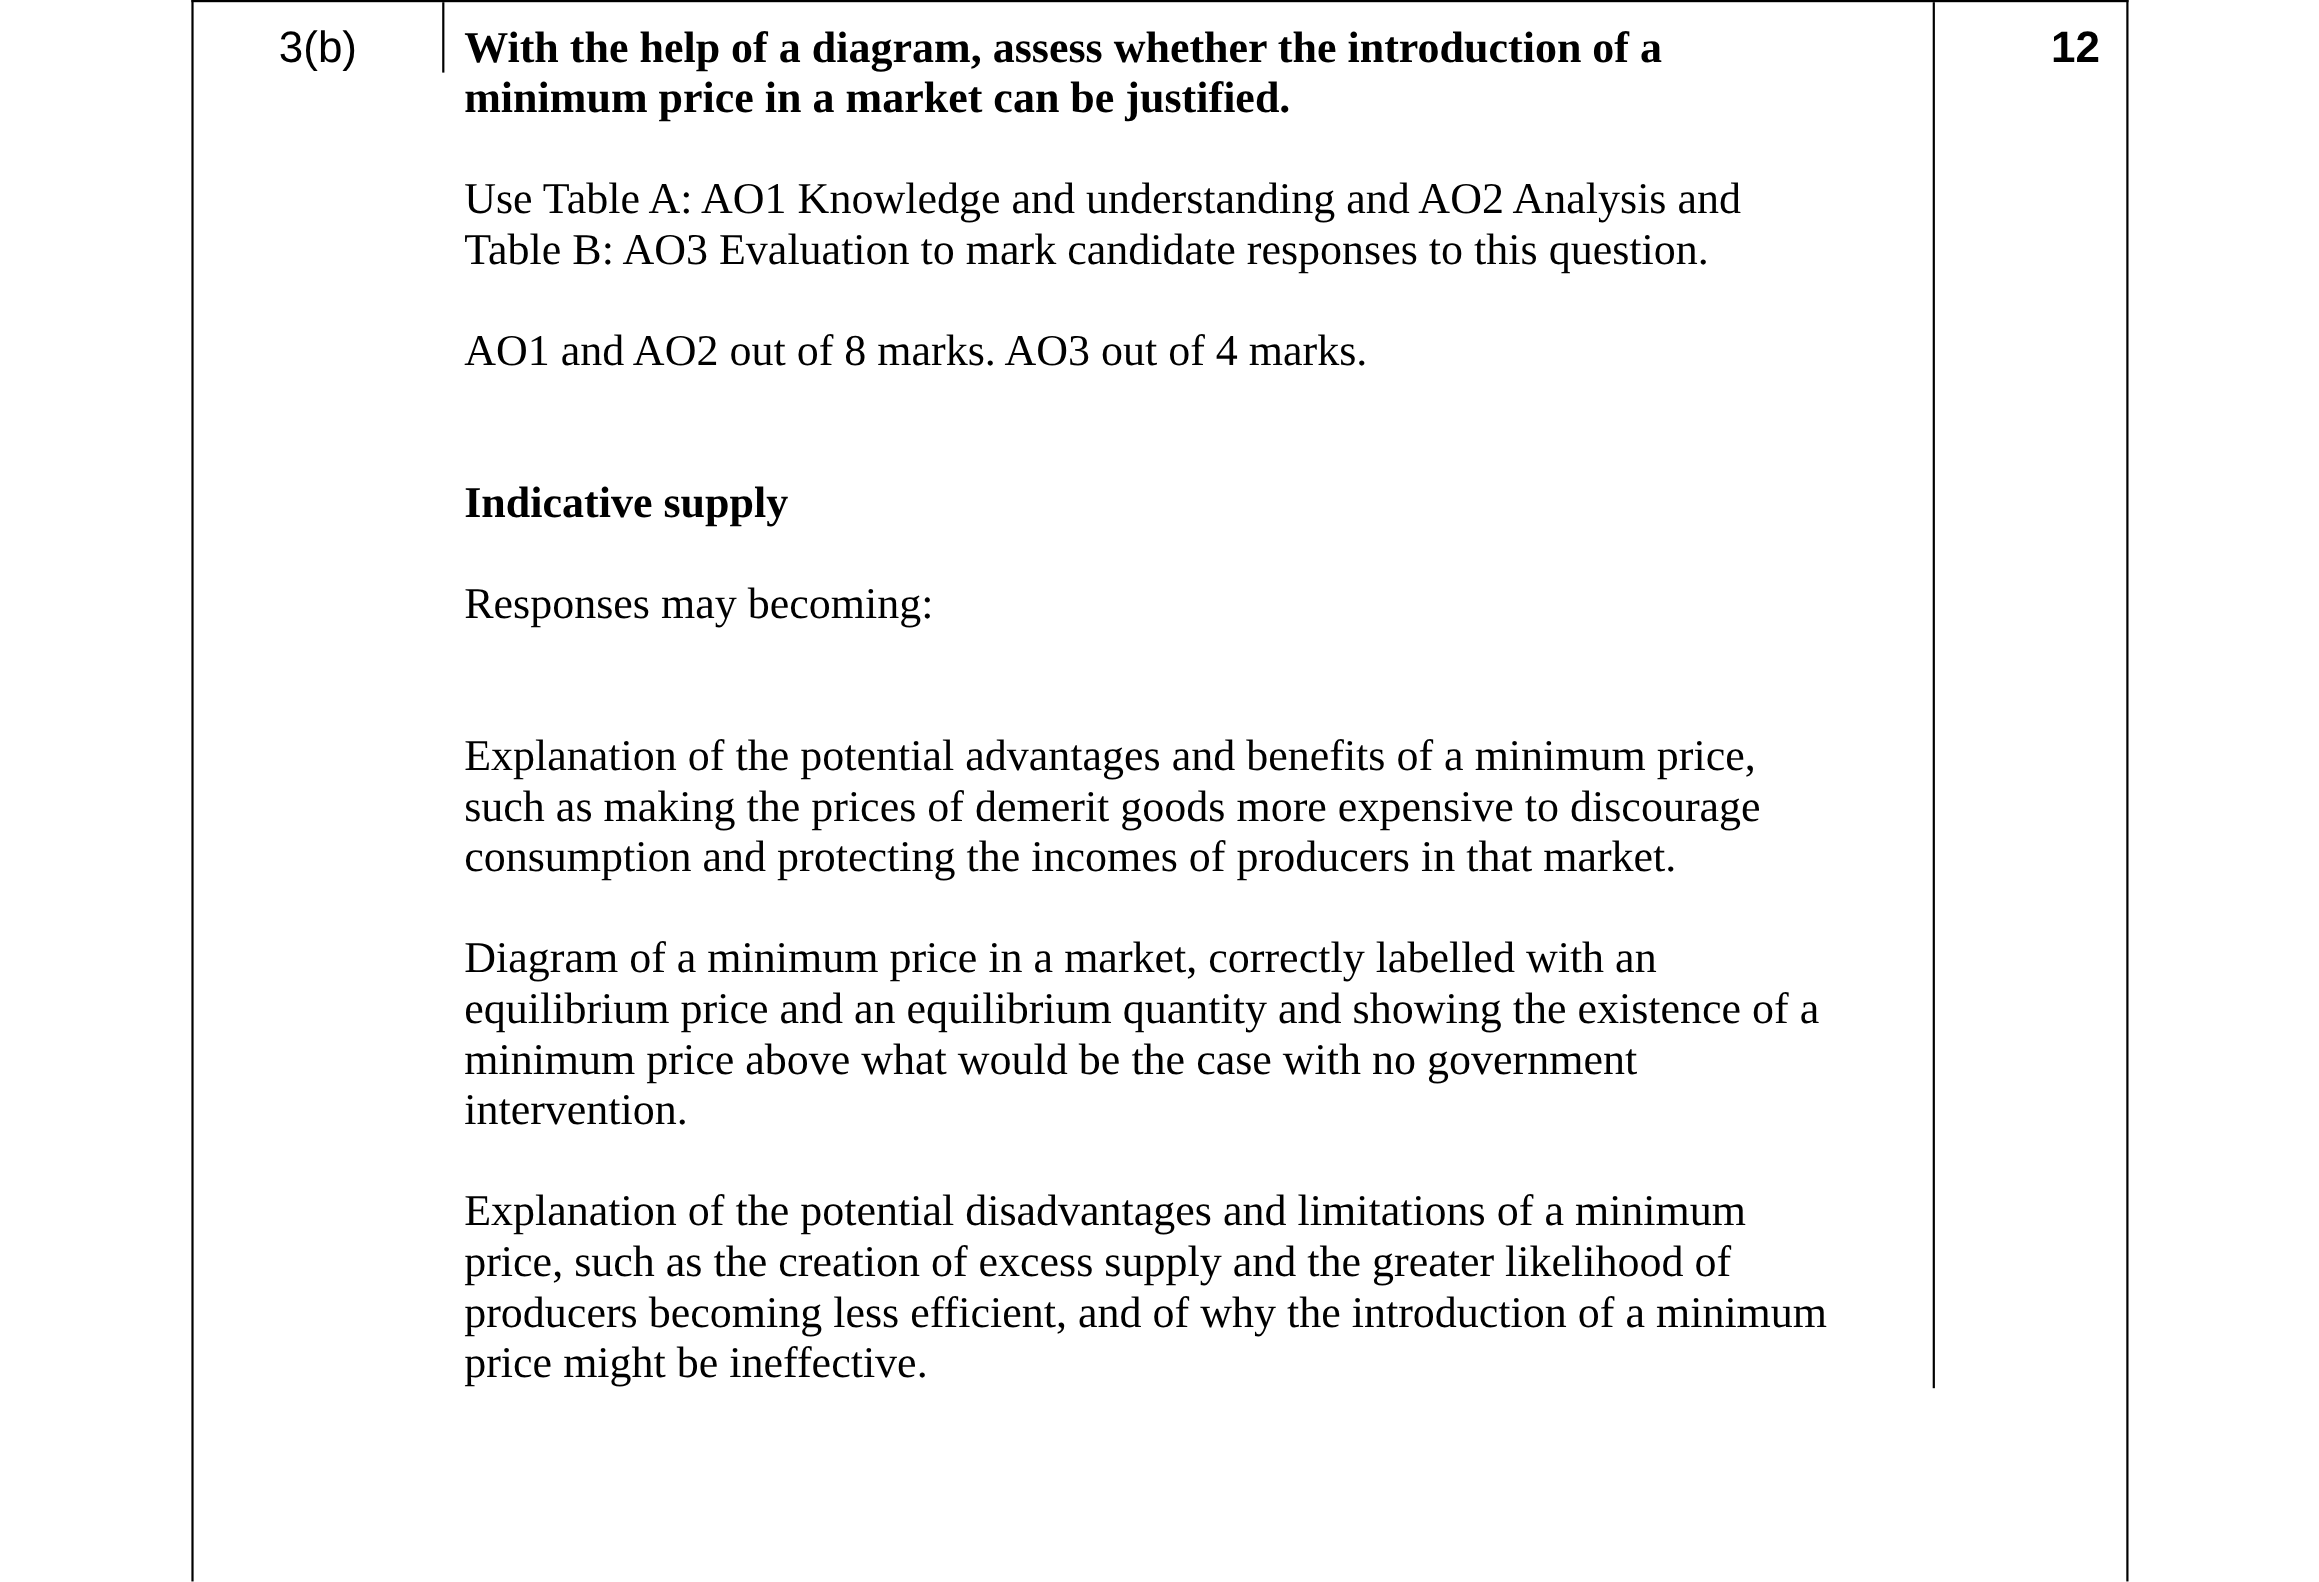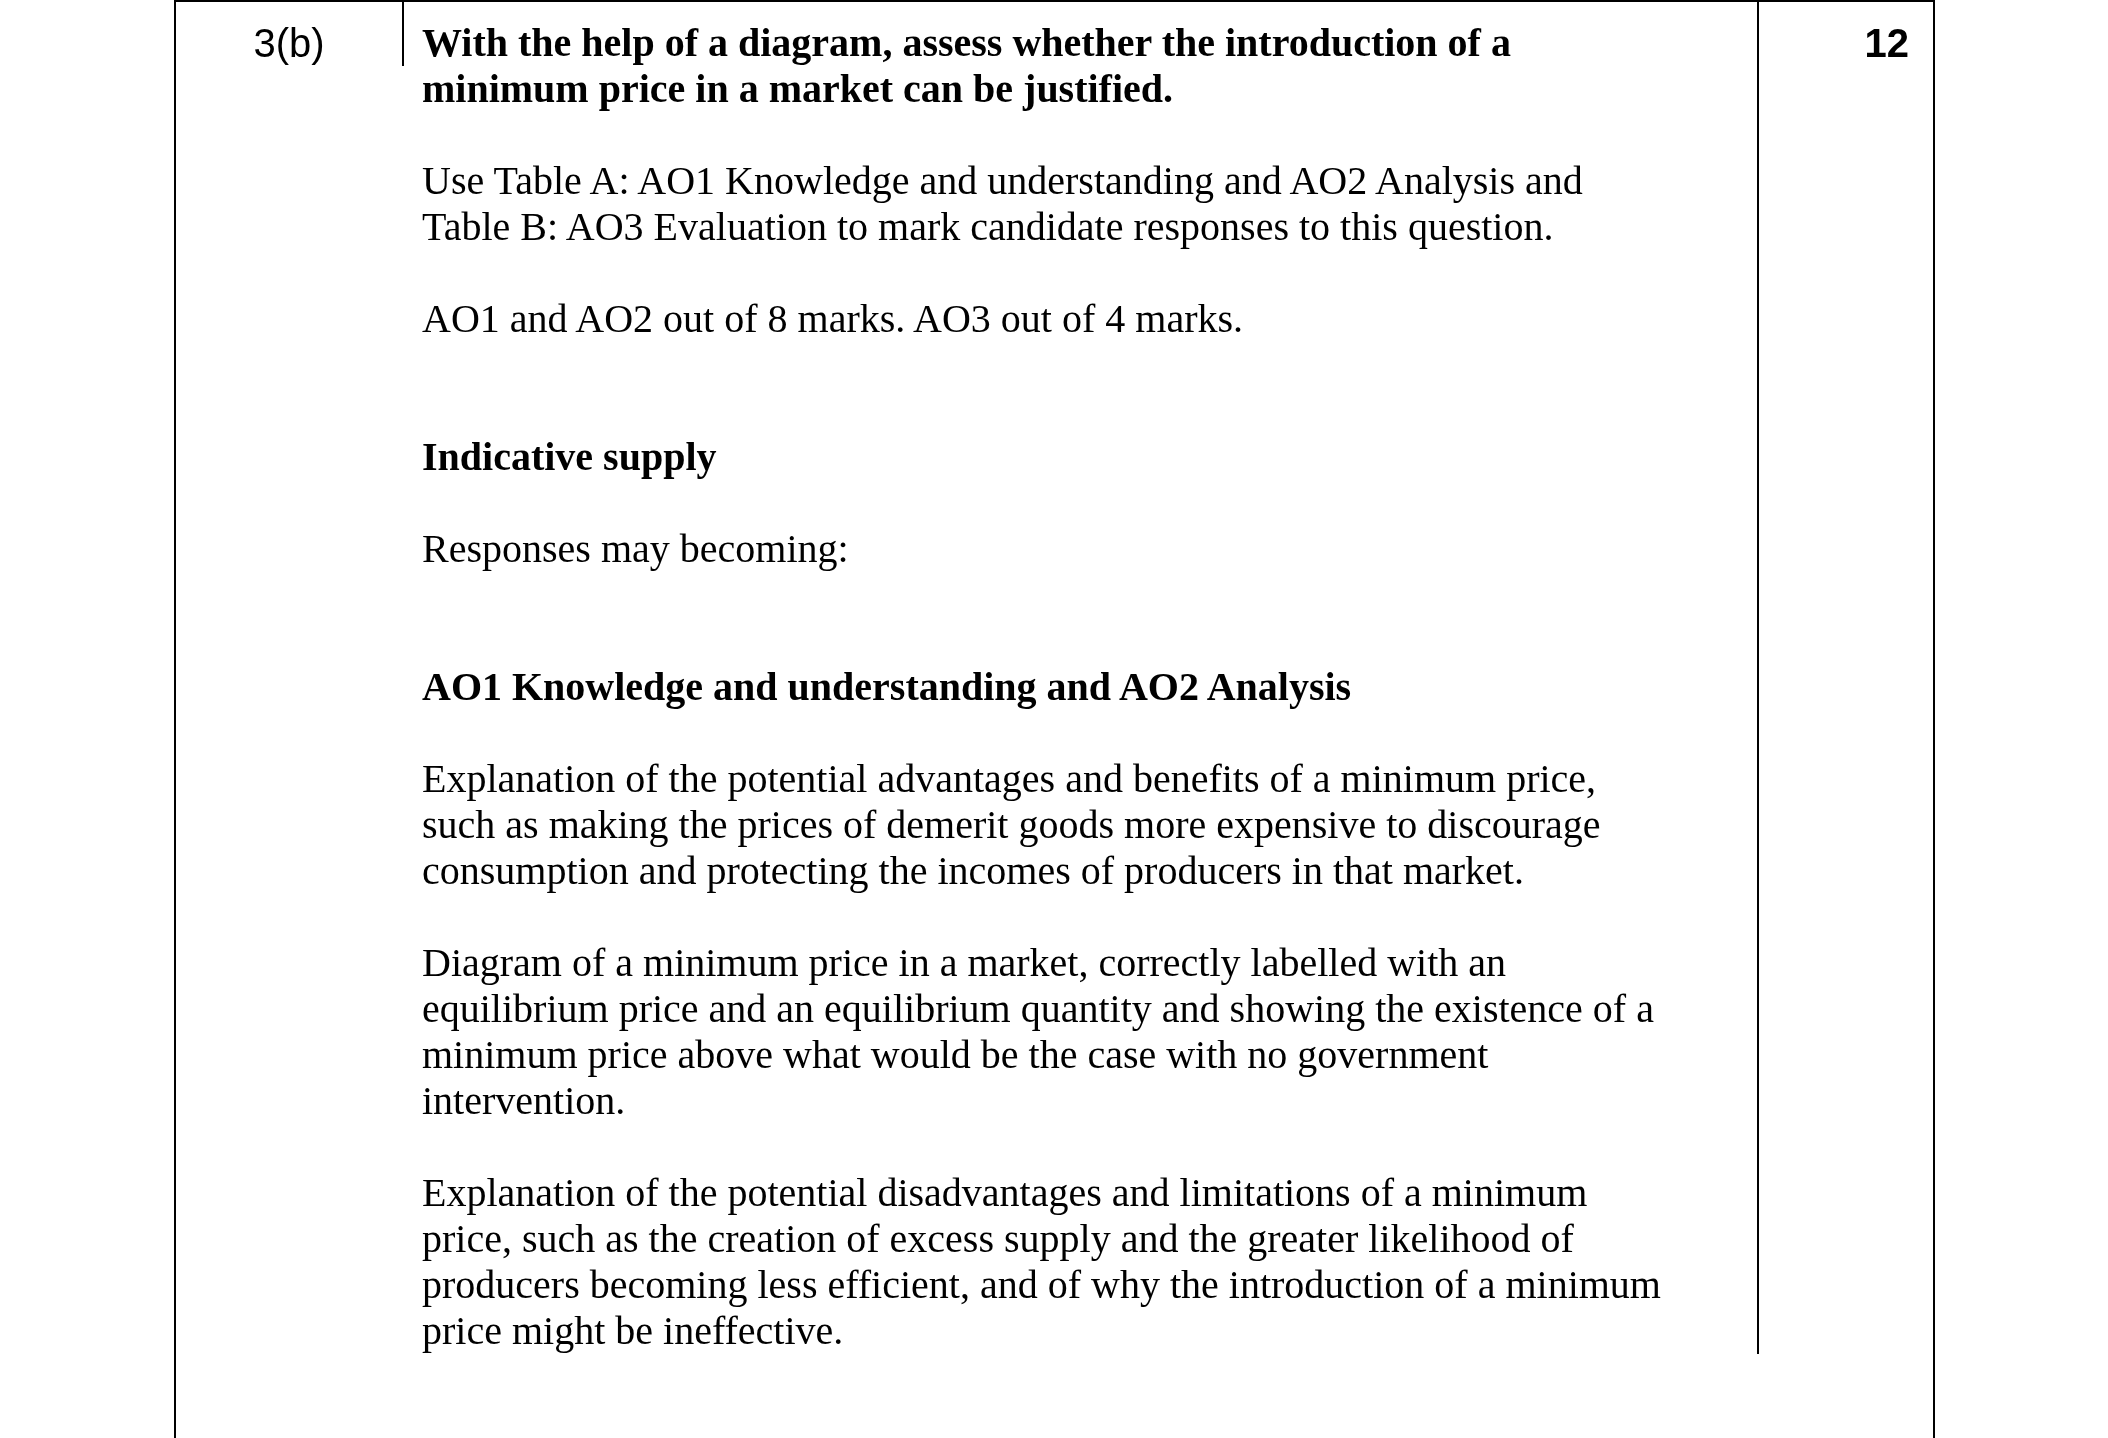--- a/index.html
+++ b/index.html
@@ -81,21 +81,20 @@
       <div class="para">Use Table A: AO1 Knowledge and understanding and AO2 Analysis and
 Table B: AO3 Evaluation to mark candidate responses to this question.</div>
 
       <div class="para">AO1 and AO2 out of 8 marks. AO3 out of 4 marks.</div>
 
       <div class="para">
         <div class="bold">Indicative supply</div>
         <div>Responses may becoming:</div>
       </div>
 
-      <div class="para bold">AO1 Knowledge and understanding and AO2 Analysis</div>
 
       <div class="para">Explanation of the potential advantages and benefits of a minimum price,
 such as making the prices of demerit goods more expensive to discourage
 consumption and protecting the incomes of producers in that market.</div>
 
       <div class="para">Diagram of a minimum price in a market, correctly labelled with an
 equilibrium price and an equilibrium quantity and showing the existence of a
 minimum price above what would be the case with no government
 intervention.</div>
 

